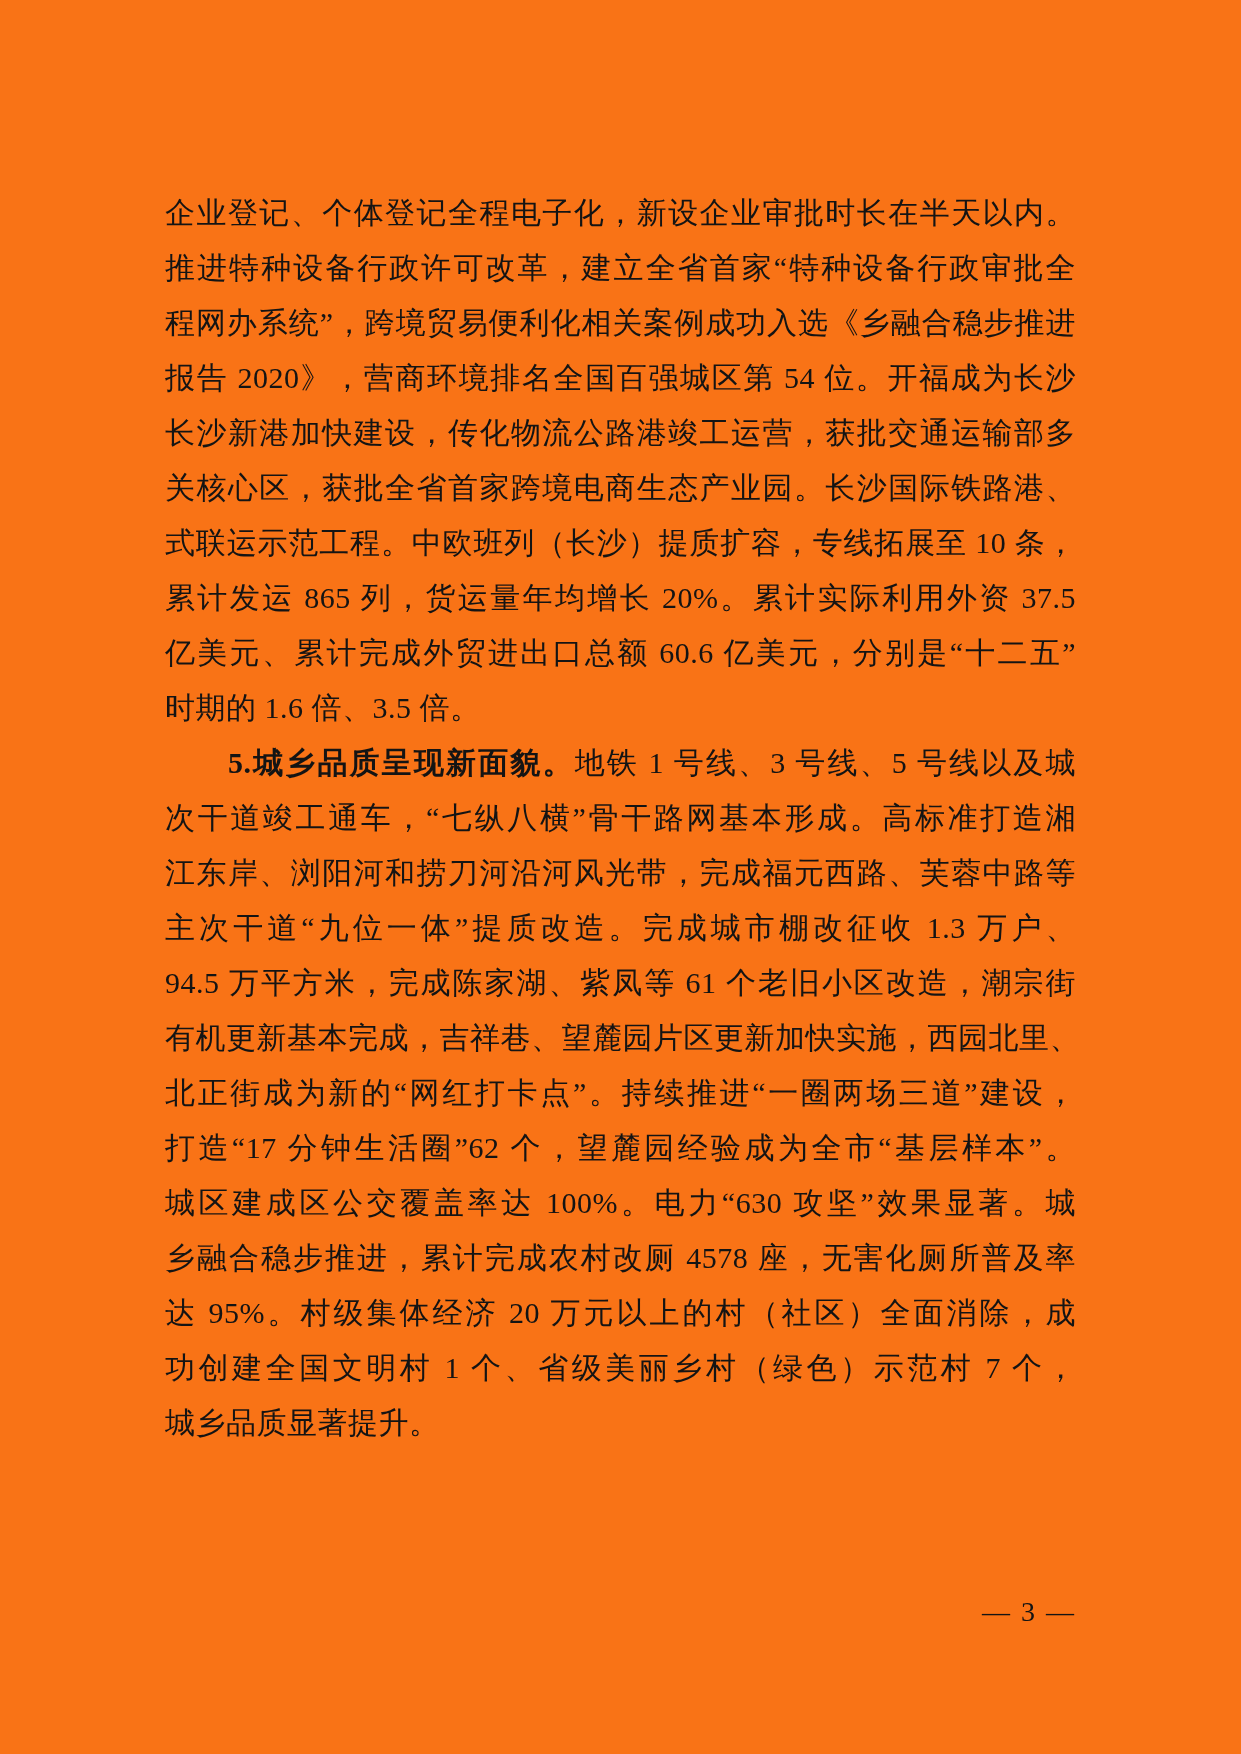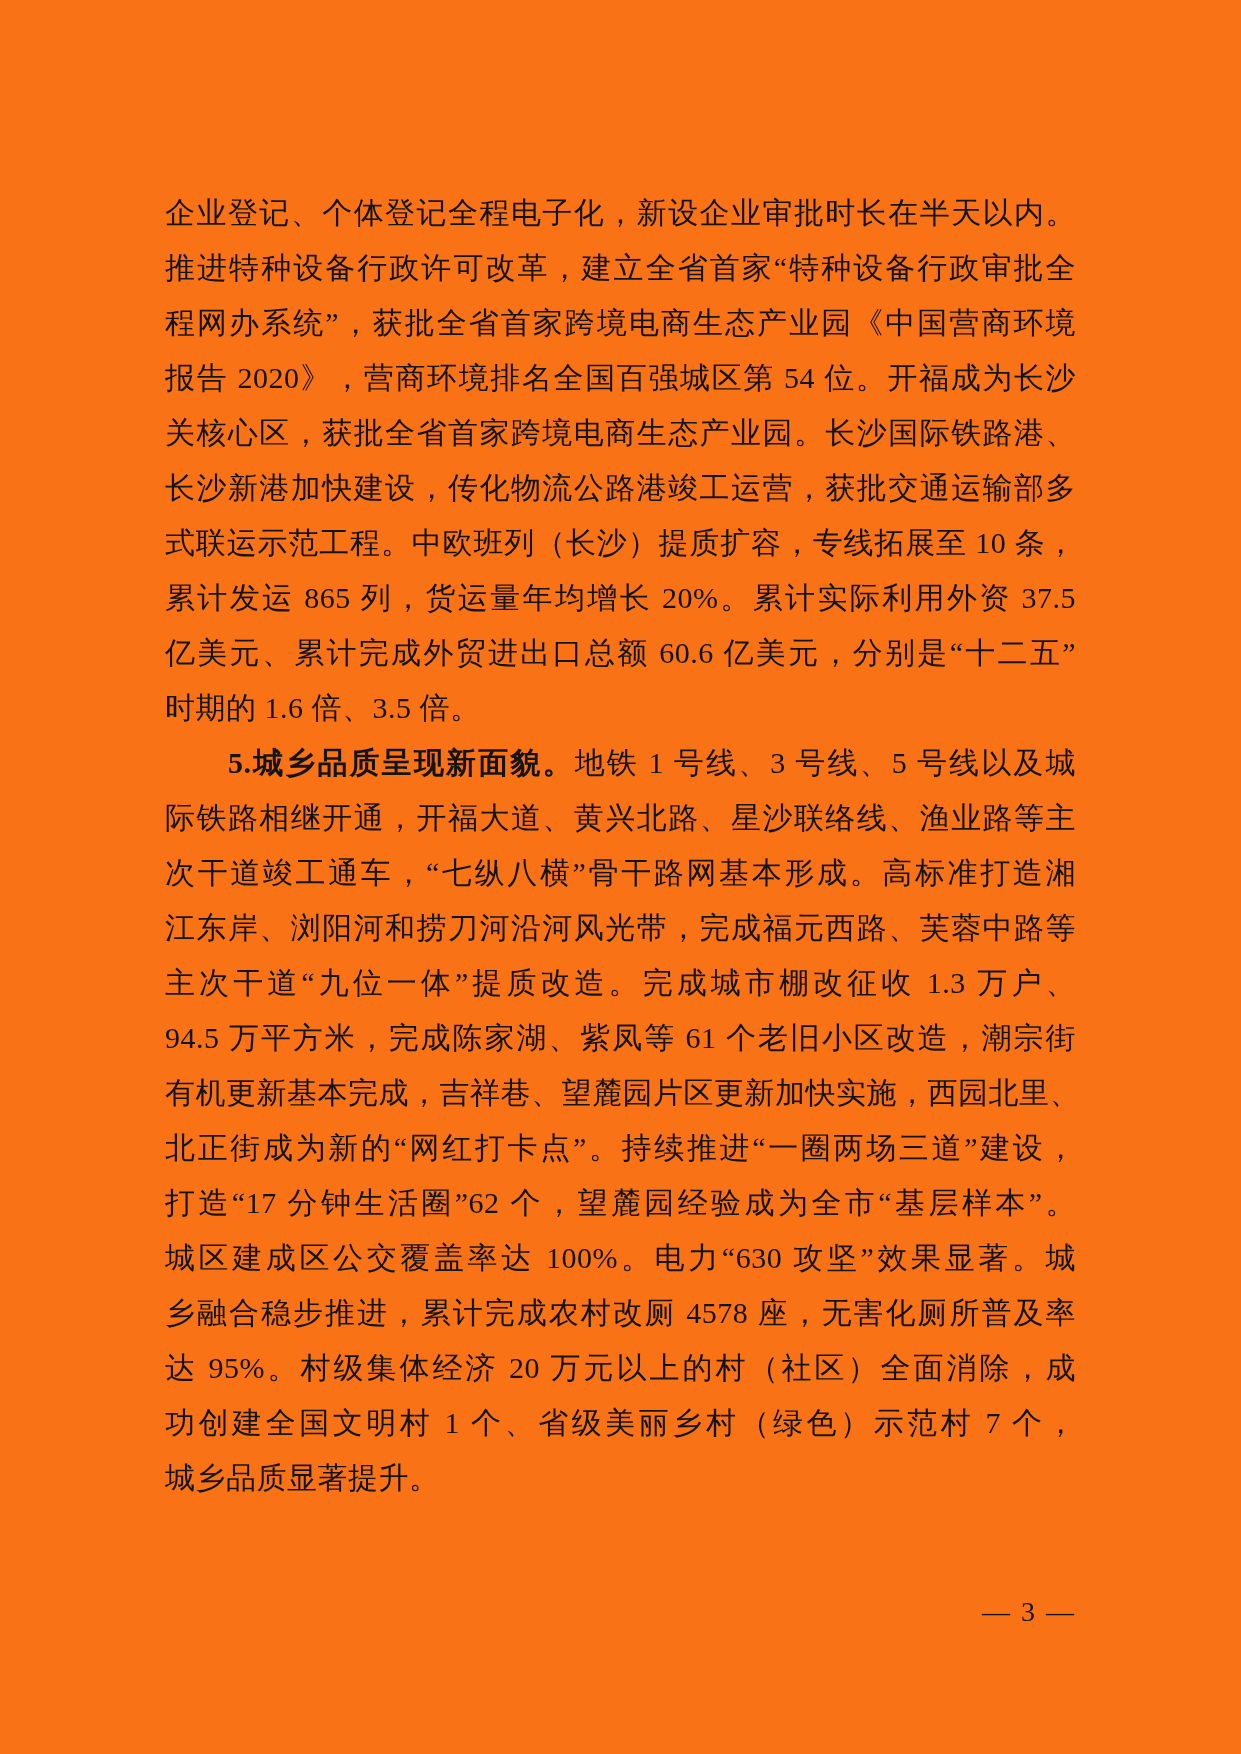--- a/index.html
+++ b/index.html
@@ -52,30 +52,29 @@
     color: #141414;
   }
 </style>
 </head>
 <body>
 
 <div class="page">
   <div class="text-block">
       <div class="line"><span>企业登记、个体登记全程电子化，新设企业审批时长在半天以内。</span></div>
       <div class="line"><span>推进特种设备行政许可改革，建立全省首家“特种设备行政审批全</span></div>
-      <div class="line"><span>程网办系统”，获批全省首家跨境电商生态产业园《中国营商环境</span></div>
+      <div class="line"><span>程网办系统”，跨境贸易便利化相关案例成功入选《乡融合稳步推进</span></div>
       <div class="line"><span>报告 2020》，营商环境排名全国百强城区第 54 位。开福成为长沙</span></div>
+      <div class="line"><span>长沙新港加快建设，传化物流公路港竣工运营，获批交通运输部多</span></div>
       <div class="line"><span>关核心区，获批全省首家跨境电商生态产业园。长沙国际铁路港、</span></div>
-      <div class="line"><span>长沙新港加快建设，传化物流公路港竣工运营，获批交通运输部多</span></div>
       <div class="line"><span>式联运示范工程。中欧班列（长沙）提质扩容，专线拓展至 10 条，</span></div>
       <div class="line"><span>累计发运 865 列，货运量年均增长 20%。累计实际利用外资 37.5</span></div>
       <div class="line"><span>亿美元、累计完成外贸进出口总额 60.6 亿美元，分别是“十二五”</span></div>
       <div class="line para-end"><span>时期的 1.6 倍、3.5 倍。</span></div>
       <div class="line indent"><span class="lead">5.城乡品质呈现新面貌。</span><span>地铁 1 号线、3 号线、5 号线以及城</span></div>
-      <div class="line"><span>际铁路相继开通，开福大道、黄兴北路、星沙联络线、渔业路等主</span></div>
       <div class="line"><span>次干道竣工通车，“七纵八横”骨干路网基本形成。高标准打造湘</span></div>
       <div class="line"><span>江东岸、浏阳河和捞刀河沿河风光带，完成福元西路、芙蓉中路等</span></div>
       <div class="line"><span>主次干道“九位一体”提质改造。完成城市棚改征收 1.3 万户、</span></div>
       <div class="line"><span>94.5 万平方米，完成陈家湖、紫凤等 61 个老旧小区改造，潮宗街</span></div>
       <div class="line"><span>有机更新基本完成，吉祥巷、望麓园片区更新加快实施，西园北里、</span></div>
       <div class="line"><span>北正街成为新的“网红打卡点”。持续推进“一圈两场三道”建设，</span></div>
       <div class="line"><span>打造“17 分钟生活圈”62 个，望麓园经验成为全市“基层样本”。</span></div>
       <div class="line"><span>城区建成区公交覆盖率达 100%。电力“630 攻坚”效果显著。城</span></div>
       <div class="line"><span>乡融合稳步推进，累计完成农村改厕 4578 座，无害化厕所普及率</span></div>
       <div class="line"><span>达 95%。村级集体经济 20 万元以上的村（社区）全面消除，成</span></div>

